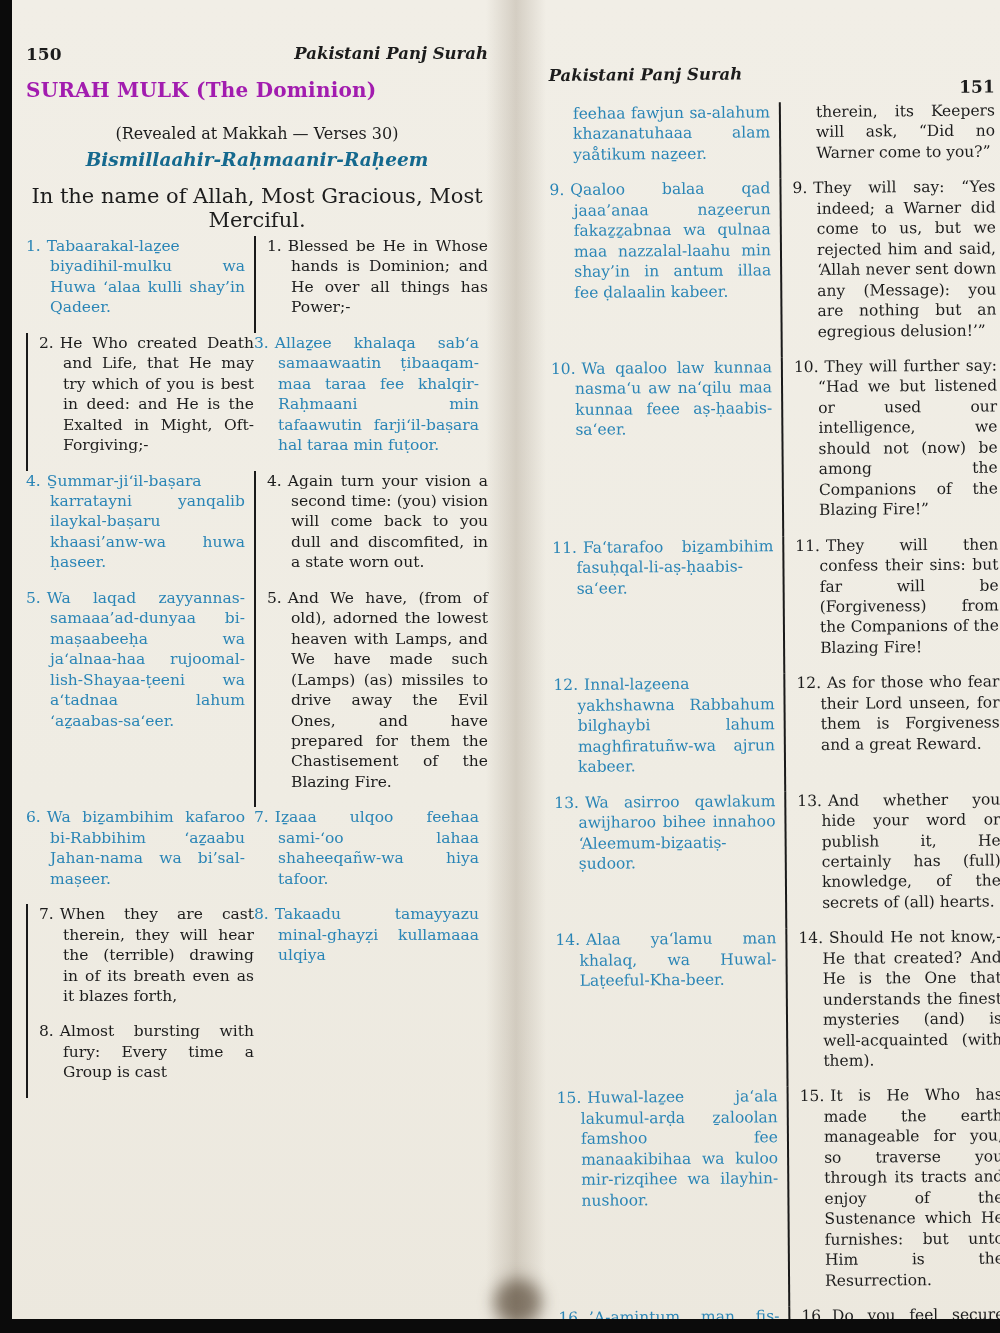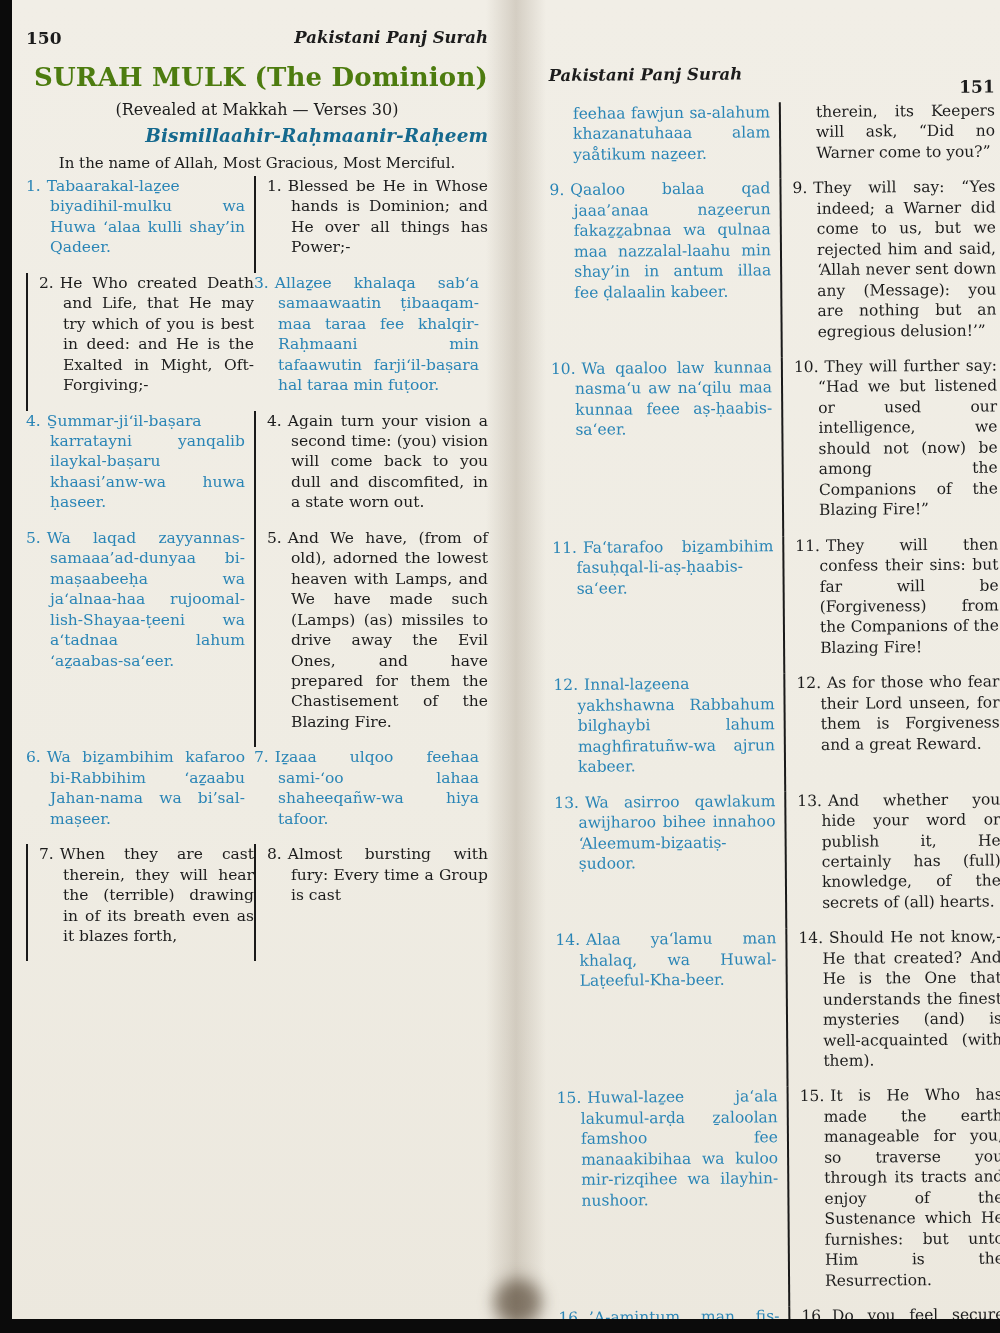--- a/index.html
+++ b/index.html
@@ -17,30 +17,30 @@
   .gutter { position:absolute; left:486px; top:0; width:60px; height:100%;
             background:linear-gradient(90deg, rgba(0,0,0,0) 0%, rgba(97,78,55,0.20) 50%, rgba(0,0,0,0) 100%); }
   .gutter-bottom { position:absolute; left:494px; bottom:8px; width:48px; height:46px;
             background:rgba(58,41,24,0.55); filter:blur(8px); border-radius:50%; }
 
   .page { position:absolute; top:0; }
   .page-left  { left:26px;  width:462px; }
   .page-right { left:548px; width:446px; transform:rotate(-0.45deg); transform-origin:top left; }
 
   .meta-row { display:flex; justify-content:space-between; align-items:flex-start; }
-  .page-left  .meta-row { padding-top:28px; }
+  .page-left  .meta-row { padding-top:44px; }
   .page-right .meta-row { padding-top:66px; }
   .pagenum { font-weight:bold; font-size:17px; }
   .page-right .pagenum { transform:translateY(14px);text-align:right; }
   .running-head { font-weight:bold; font-style:italic; font-size:16.5px; }
 
-  .title { text-align:right; color:#4d7c0f; font-size:26px; font-weight:bold; margin-top:14px; letter-spacing:.2px; }
-  .subtitle { text-align:center; font-size:16px; margin-top:8px; }
-  .bismillah { text-align:right; color:#15698e; font-weight:bold; font-style:italic; font-size:18.5px; margin-top:6px; }
-  .bismillah-en { text-align:center; font-size:15px; margin-top:8px; }
+  .title { text-align:left; color:#a21caf; font-size:20px; font-weight:bold; margin-top:14px; letter-spacing:.2px; }
+  .subtitle { text-align:center; font-size:16px; margin-top:22px; }
+  .bismillah { text-align:center; color:#15698e; font-weight:bold; font-style:italic; font-size:18.5px; margin-top:6px; }
+  .bismillah-en { text-align:center; font-size:21px; margin-top:14px; }
 
   .verses { display:grid; font-size:15.5px; line-height:1.32; }
   .page-left  .verses { grid-template-columns:228px 1fr; margin-top:4px; }
   .page-right .verses { grid-template-columns:230px 1fr; margin-top:18px; }
 
   .vt { color:#2a85b6; padding:0 9px 15px 0; }
   .ve { border-left:2px solid #1a1a1a; padding:0 0 15px 11px; }
   .verses p { text-align:justify; padding-left:24px; text-indent:-24px; }
   .verses p.cont { text-indent:0; }
   .n { margin-right:6px; }
@@ -96,20 +96,23 @@
         <p><span class="n">6.</span><span>Wa biẕambihim kafaroo bi-Rabbihim ‘aẕaabu Jahan-nama wa bi’sal-maṣeer.</span></p>
       </div>
 
     <div class="vt">
         <p><span class="n">7.</span><span>Iẕaaa ulqoo feehaa sami-‘oo lahaa shaheeqañw-wa hiya tafoor.</span></p>
       </div>
     <div class="ve">
         <p><span class="n">7.</span><span>When they are cast therein, they will hear the (terrible) drawing in of its breath even as it blazes forth,</span></p>
       </div>
 
+    <div class="vt">
+        <p><span class="n">8.</span><span>Takaadu tamayyazu minal-ghayẓi kullamaaa ulqiya</span></p>
+      </div>
     <div class="ve">
         <p><span class="n">8.</span><span>Almost bursting with fury: Every time a Group is cast</span></p>
       </div>
   </div>
 </div>
 
 <div class="page page-right">
   <div class="meta-row">
     <span class="running-head">Pakistani Panj Surah</span>
     <span class="pagenum">151</span>

